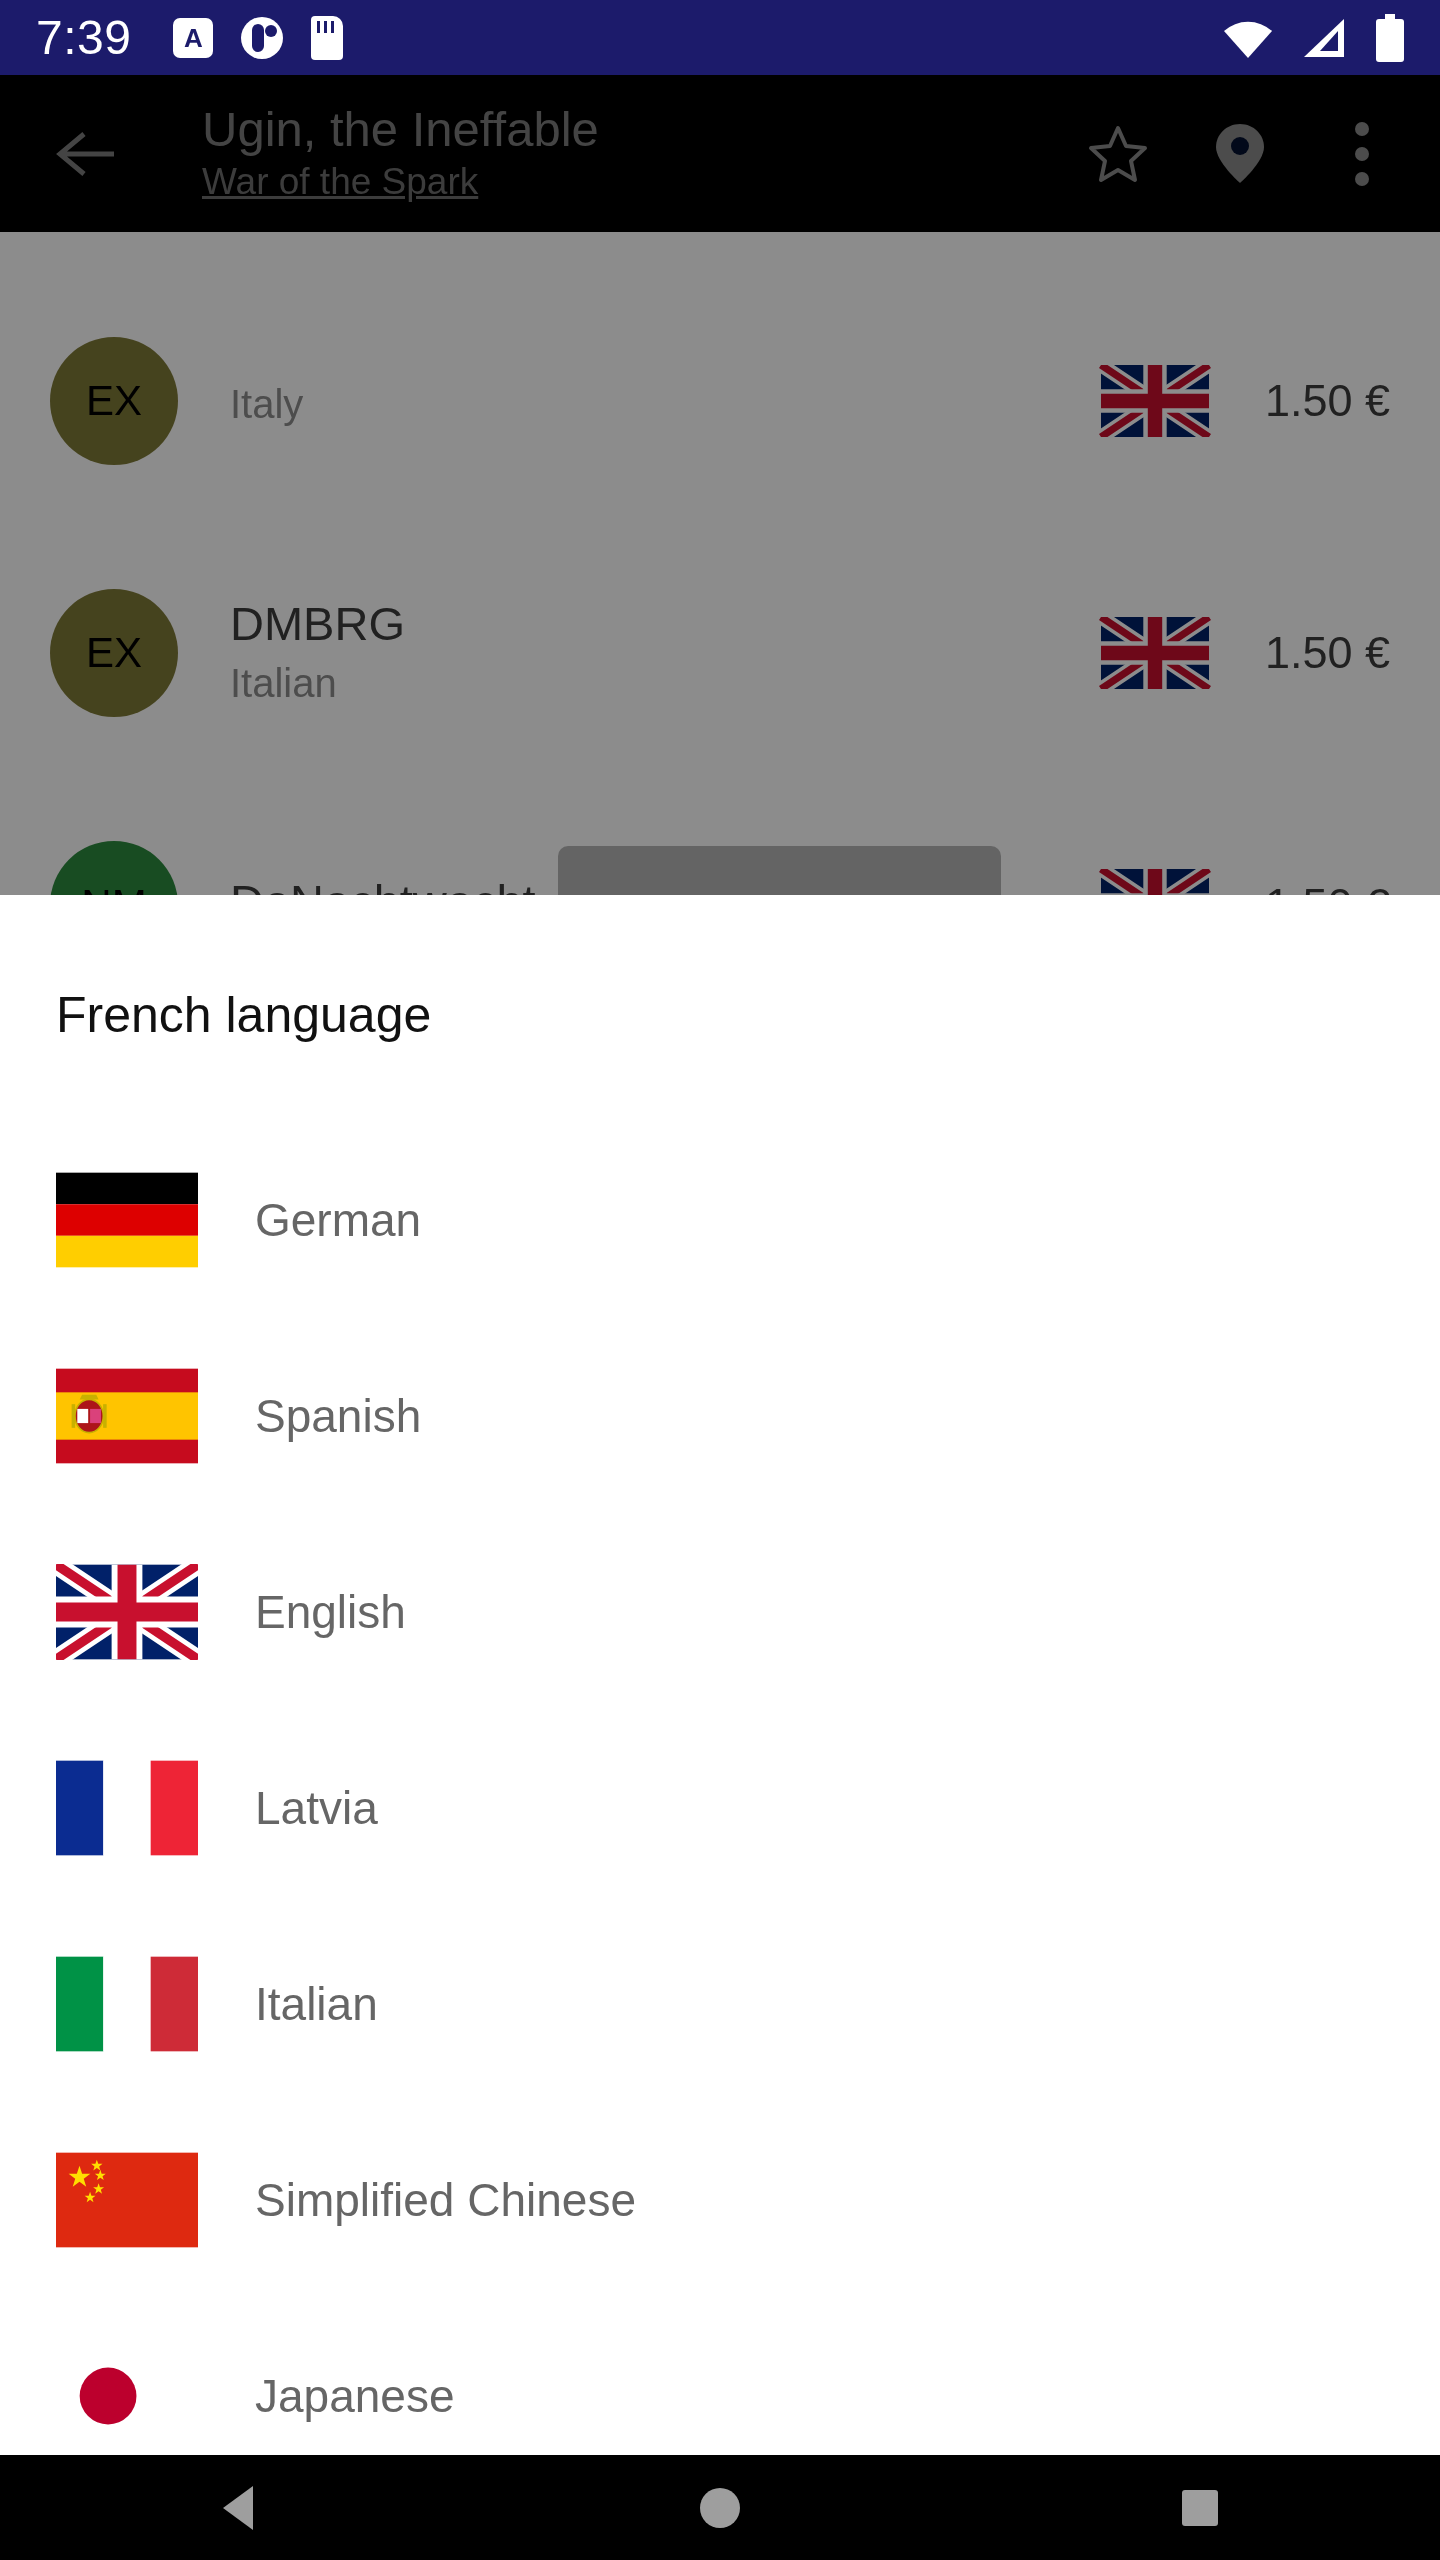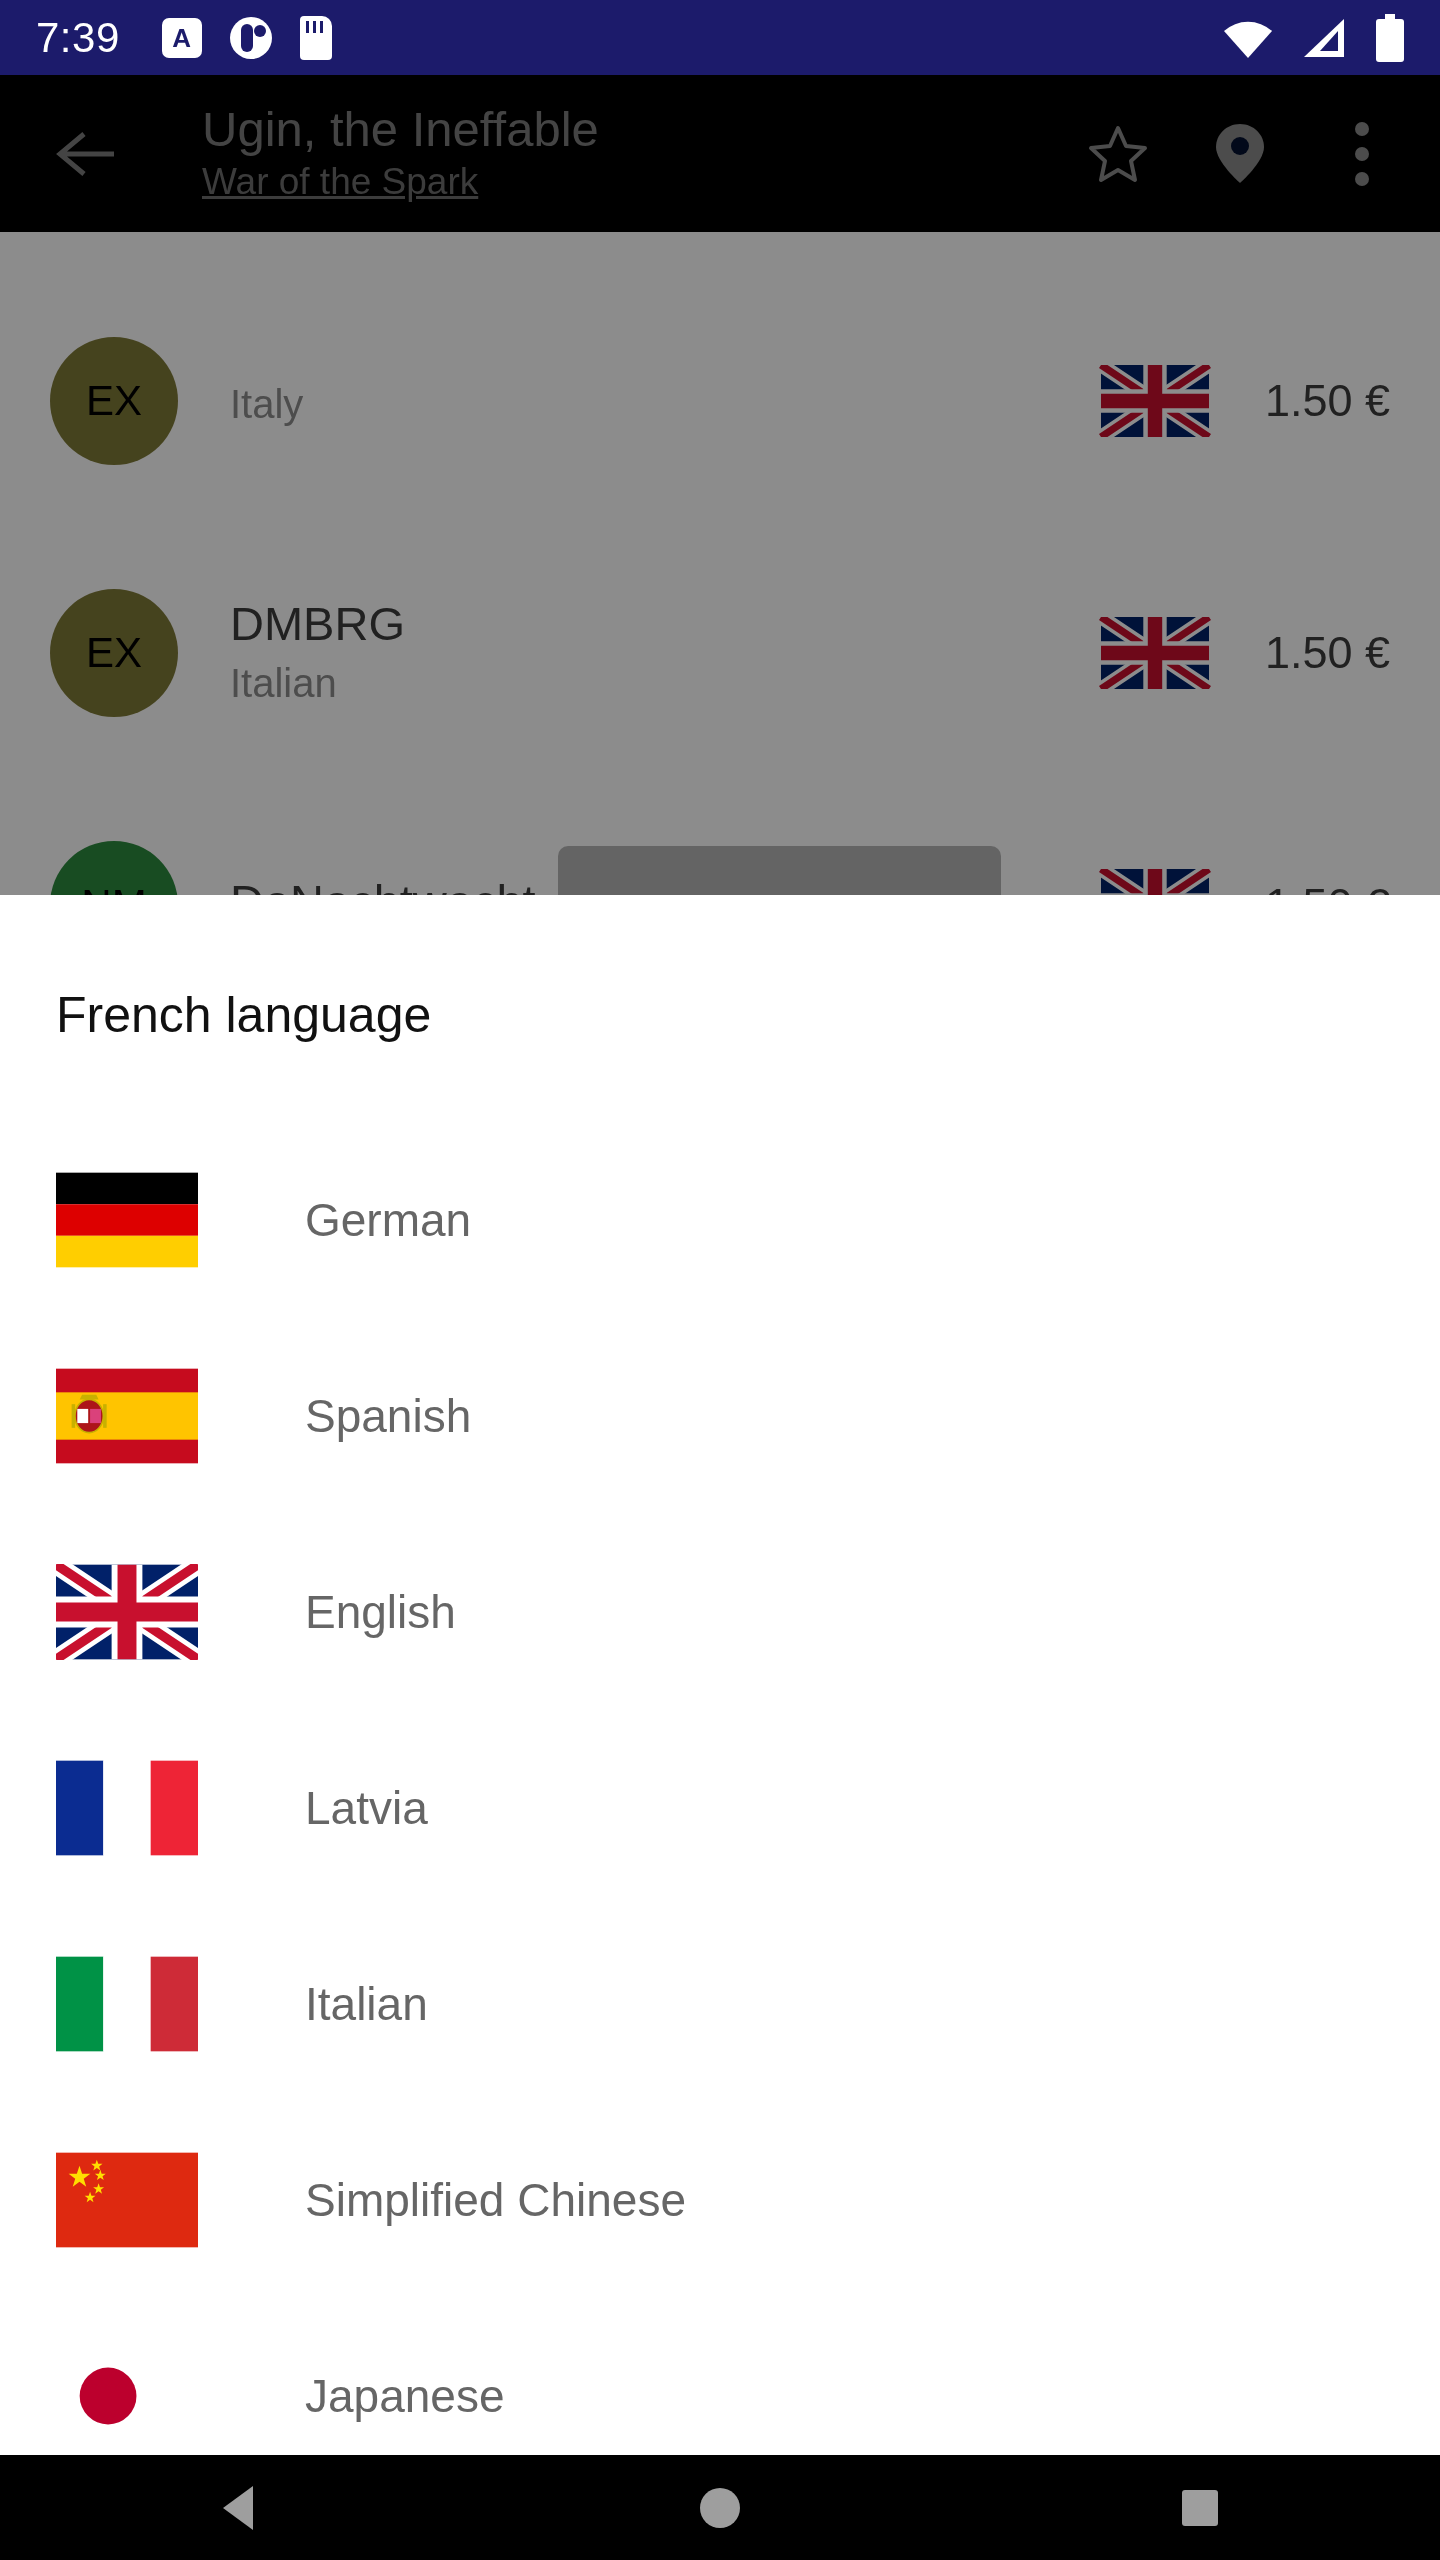--- a/index.html
+++ b/index.html
@@ -10,21 +10,21 @@
     overflow:hidden;
   }
   #screen { position:relative; width:1440px; height:2560px; background:#fff; overflow:hidden; }
 
   
   .statusbar {
     position:absolute; top:0; left:0; width:1440px; height:75px;
     background:#1c1b6b; color:#fff;
     display:flex; align-items:center; z-index:5;
   }
-  .sb-time { font-size:42px; margin-left:36px; letter-spacing:.5px; line-height:1; }
+  .sb-time { font-size:48px; margin-left:36px; letter-spacing:.5px; line-height:1; }
   .sb-left-icons { display:flex; align-items:center; gap:28px; margin-left:42px; }
   .sb-right { margin-left:auto; display:flex; align-items:center; gap:26px; margin-right:34px; }
   .ic-appbadge {
     width:40px; height:40px; background:#fff; border-radius:7px;
     color:#1c1b6b; font-size:26px; font-weight:bold;
     display:flex; align-items:center; justify-content:center; line-height:1;
   }
   .ic-circle { width:42px; height:42px; background:#fff; border-radius:50%; position:relative; }
   .ic-circle::before {
     content:""; position:absolute; left:11px; top:7px; width:12px; height:28px;
@@ -84,21 +84,21 @@
   .sheet {
     position:absolute; top:895px; left:0; width:1440px; height:1560px;
     background:#fff; z-index:4; overflow:hidden;
   }
   .sheet-title {
     font-size:50px; color:#111; padding:95px 0 0 56px; line-height:1;
   }
   .lang-list { margin-top:82px; }
   .lang-row { display:flex; align-items:center; height:196px; padding:0 56px; }
   .lang-flag { width:142px; height:96px; flex:0 0 auto; }
-  .lang-label { margin-left:107px; font-size:46px; color:#666666; line-height:1; }
+  .lang-label { margin-left:57px; font-size:46px; color:#666666; line-height:1; }
 
   
   .navbar {
     position:absolute; bottom:0; left:0; width:1440px; height:105px;
     background:#000; display:flex; align-items:center; justify-content:space-around;
     z-index:6;
   }
   .nav-btn { width:170px; height:105px; display:flex; align-items:center; justify-content:center; }
 </style>
 </head>

